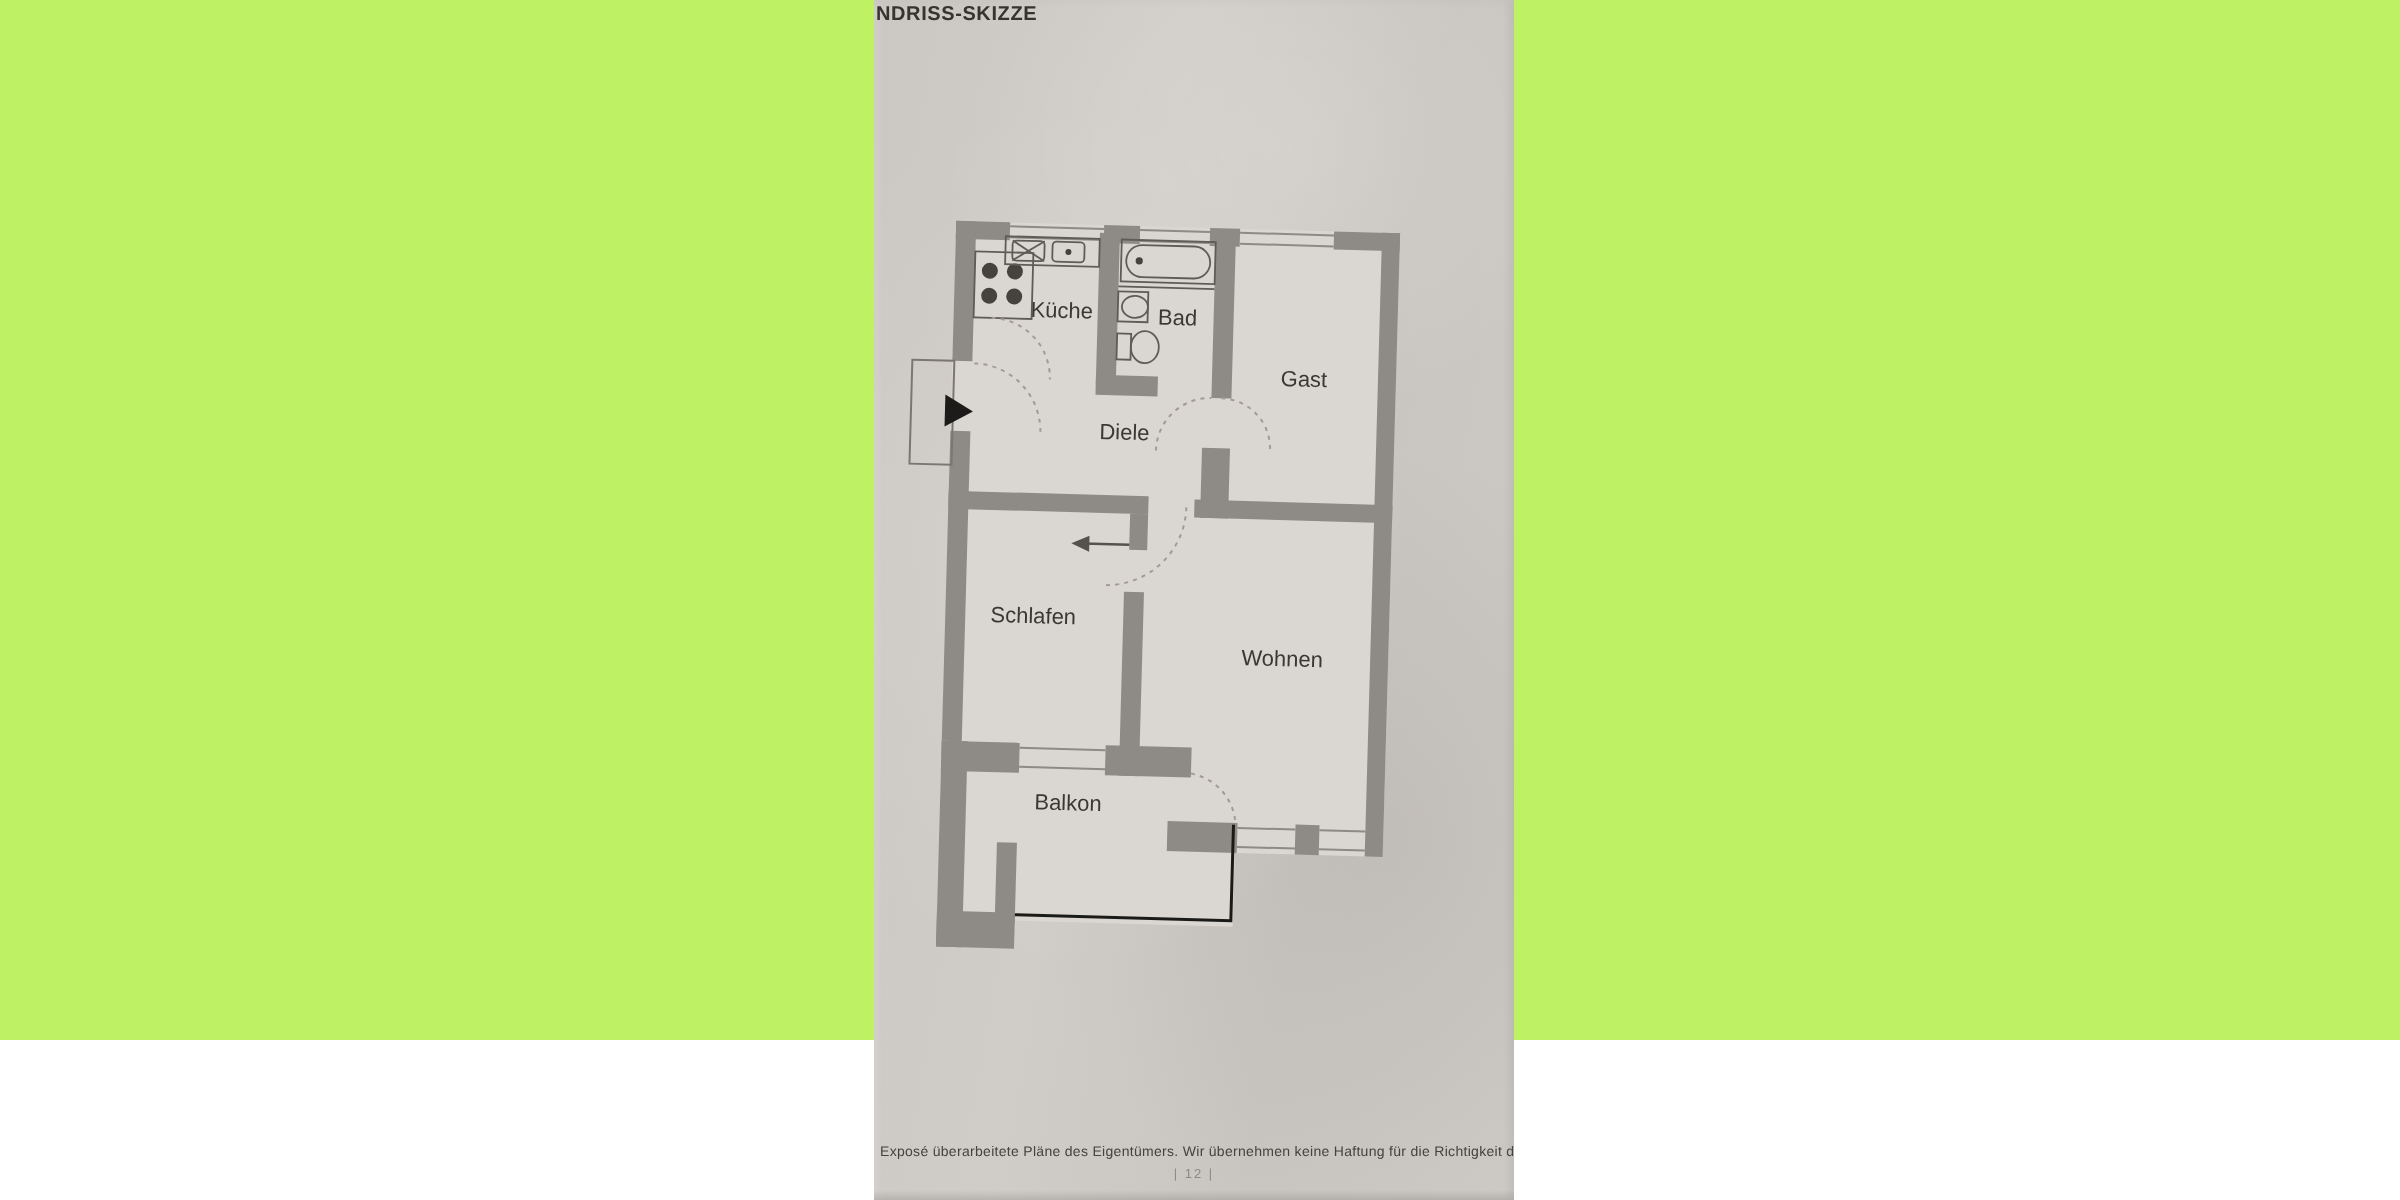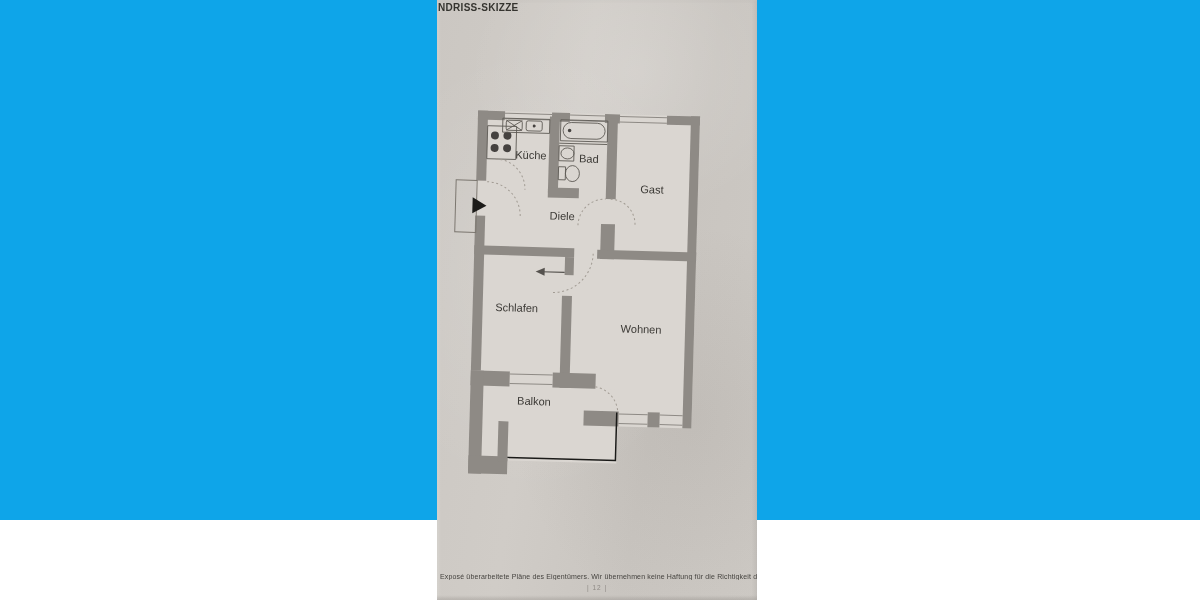--- a/index.html
+++ b/index.html
@@ -1,17 +1,17 @@
 <!DOCTYPE html>
 <html><head>
 <meta charset="utf-8">
 <style>
   html,body{margin:0;padding:0;width:1200px;height:600px;background:#ffffff;overflow:hidden;
             font-family:"Liberation Sans", sans-serif;}
-  .stage{position:relative;width:1200px;height:520px;background:#0ea5e9;}
+  .stage{position:relative;width:1200px;height:520px;background:#bef264;}
   .paper{position:absolute;left:437px;top:0;width:320px;height:600px;overflow:hidden;
          background:
            radial-gradient(ellipse 260px 220px at 62% 12%, rgba(255,255,255,.16), transparent 65%),
            radial-gradient(ellipse 300px 380px at 30% 45%, rgba(255,255,255,.12), transparent 60%),
            radial-gradient(ellipse 280px 300px at 80% 70%, rgba(110,105,100,.10), transparent 65%),
            linear-gradient(100deg,#cbc7c2,#d0ccc7 38%,#c9c5c0 68%,#cdc9c4);
          box-shadow: inset -2px 0 4px rgba(0,0,0,.07), inset 2px 0 3px rgba(255,255,255,.18);}
   .paper-bottom-shade{position:absolute;left:0;bottom:0;width:100%;height:5px;
          background:linear-gradient(rgba(0,0,0,0),rgba(60,55,50,.14));}
   .page-title{position:absolute;left:1px;top:2px;font-size:10px;font-weight:bold;

